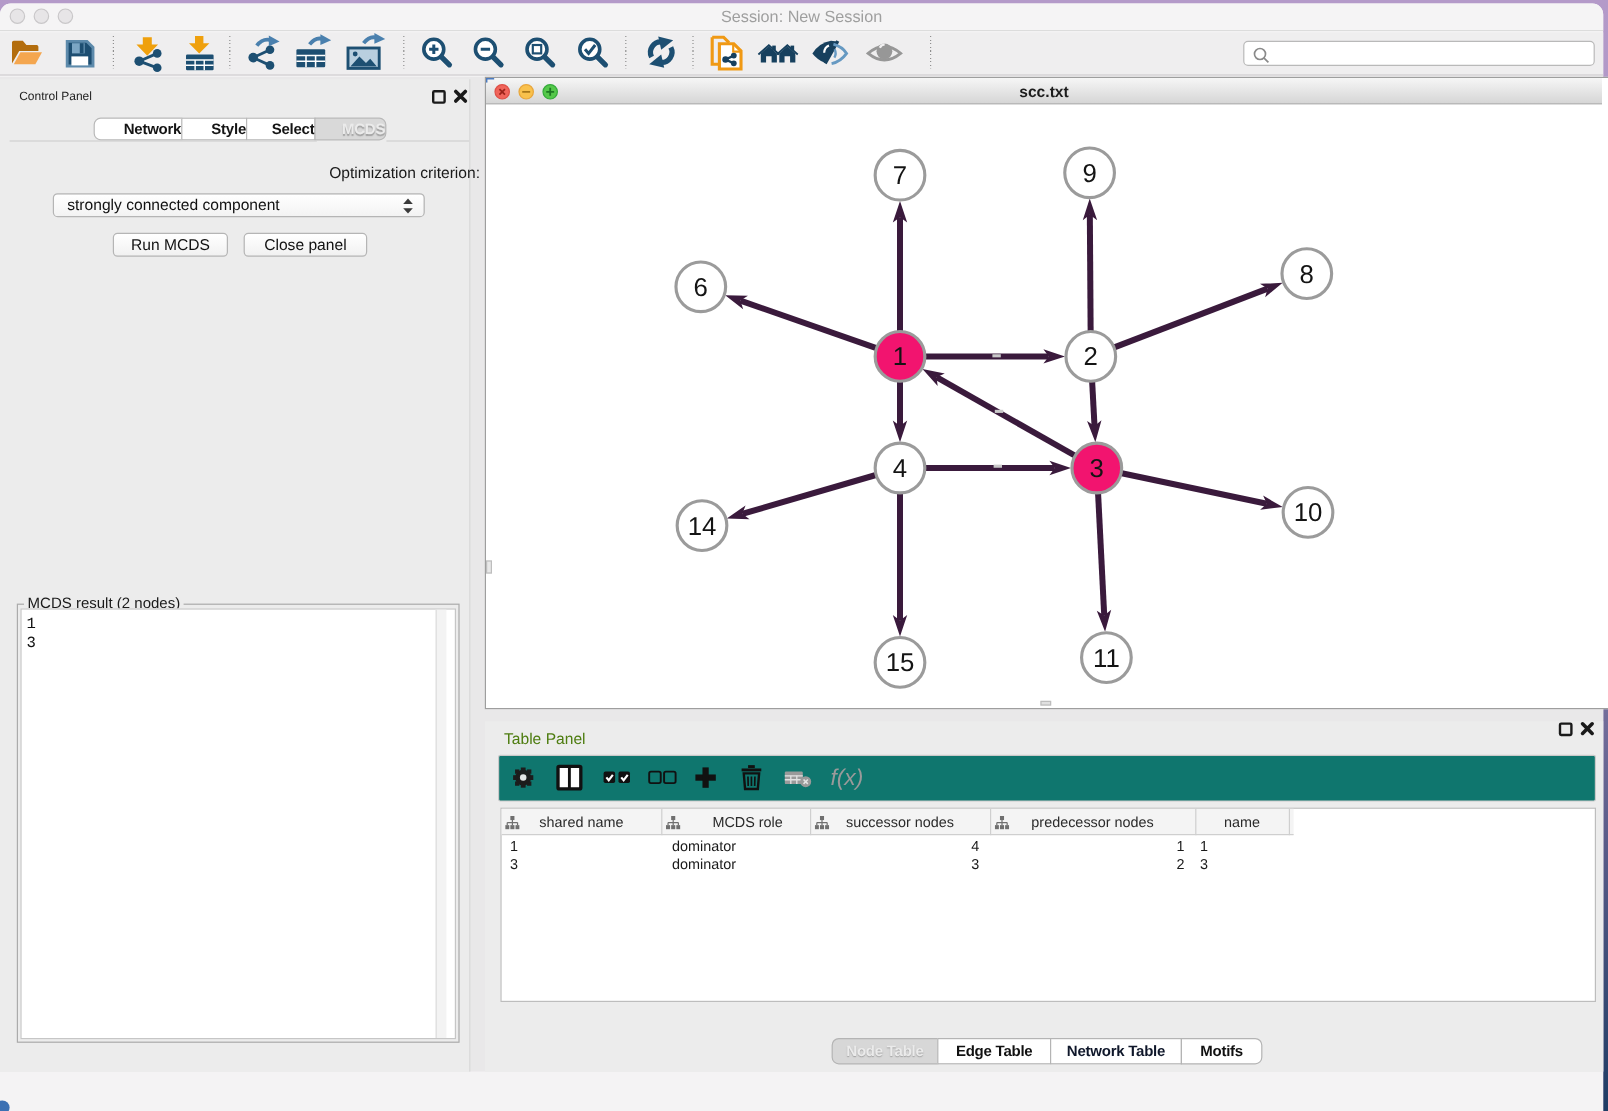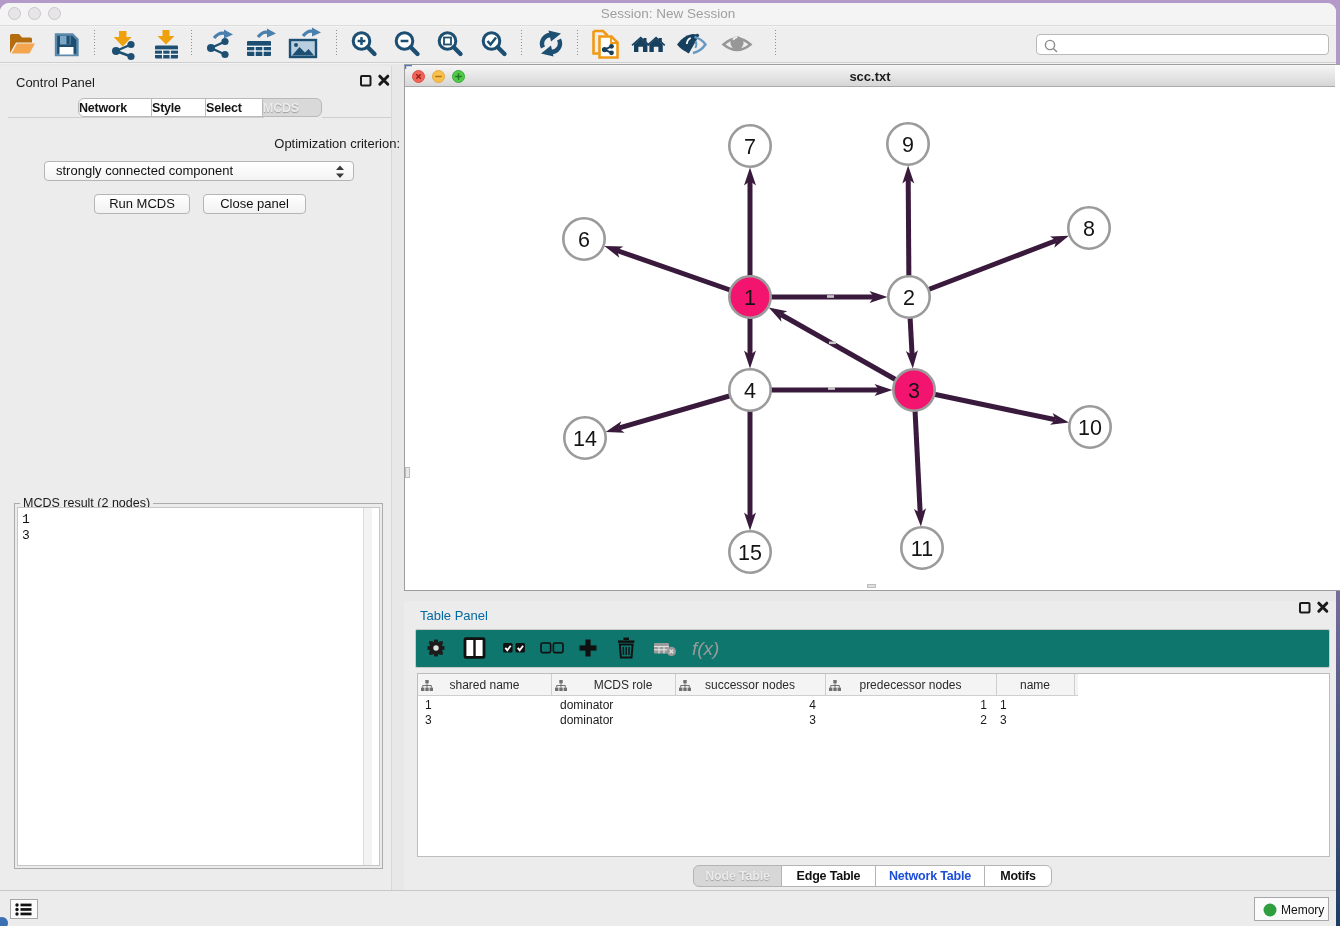--- a/index.html
+++ b/index.html
@@ -11,42 +11,42 @@
 .tl { top:4px; width:13px; height:13px; border-radius:50%; background:#e7e5e7; border:1px solid #c9c7c9; }
 #wintitle { top:3px; left:0; width:1336px; text-align:center; font-size:13.5px; color:#9f9f9f; }
 
 #toolbar { left:0; top:24px; width:1336px; height:36px; background:#efeeef; border-bottom:1px solid #cfcecf; }
 .tsep { top:3px; width:1px; height:27px; background-image:repeating-linear-gradient(#8f8f8f 0 1px, transparent 1px 3px); }
 #searchbox { left:1036px; top:7px; width:293px; height:21px; background:#fff; border:1px solid #b9b9b9; border-radius:4px; }
 
 #content { left:0; top:61px; width:1336px; height:829px; background:#e9e8e9; }
 
 #cp { left:0; top:2px; width:392px; height:827px; background:#ececec; border-right:1px solid #d8d8d8; }
-#cph { left:16px; top:9px; font-size:13px; color:#1c1c1c; }
-.tab { top:32px; height:19px; font-size:12.5px; font-weight:700; letter-spacing:-0.2px; color:#151515; background:#fff; border:1px solid #b9b9b9; text-align:left; line-height:18px; }
+#cph { left:16px; top:9px; font-size:10px; color:#1c1c1c; }
+.tab { top:32px; height:19px; font-size:12.5px; font-weight:700; letter-spacing:-0.2px; color:#151515; background:#fff; border:1px solid #b9b9b9; text-align:right; line-height:18px; }
 #cpbody-line1 { left:8px; top:51px; width:256px; height:1px; background:#cfcfcf; }
 #cpbody-line2 { left:322px; top:51px; width:69px; height:1px; background:#cfcfcf; }
 #optlabel { left:0px; top:70px; width:400px; text-align:right; font-size:13px; color:#1a1a1a; }
 #dropdown { left:44px; top:95px; width:310px; height:20px; background:linear-gradient(#ffffff,#f3f3f3); border:1px solid #b5b5b5; border-radius:4px; font-size:13px; color:#111; line-height:18px; padding-left:11px; }
 .btn { top:128px; height:20px; background:linear-gradient(#ffffff,#f1f1f1); border:1px solid #b5b5b5; border-radius:4px; font-size:13px; color:#111; text-align:center; line-height:18px; }
 #grp { left:14px; top:437px; width:369px; height:366px; border:1px solid #ababab; }
 #grplabel { left:20px; top:430px; background:#ececec; padding:0 3px; font-size:12.5px; color:#1a1a1a; }
 #grpwhite { left:17px; top:441px; width:363px; height:359px; background:#fff; border:1px solid #c6c6c6; }
 #grpscroll { left:363px; top:442px; width:9px; height:357px; background:#f3f3f3; border-left:1px solid #dcdcdc; }
 #grptext { left:22px; top:446px; font-family:"Liberation Mono",monospace; font-size:13px; color:#111; line-height:16px; }
 
 #net { left:404px; top:0px; width:1036px; height:527px; background:#fff; border:1px solid #9e9e9e; }
 #nettitle { left:0; top:0; width:930px; height:22px; background:linear-gradient(#f6f6f6,#d6d6d6); border-bottom:1px solid #aaaaaa; }
 #netname { top:4px; left:0; width:930px; text-align:center; font-size:13px; color:#1c1c1c; font-weight:700; }
 .mac { top:4.5px; width:13px; height:13px; border-radius:50%; }
 
 #tp { left:404px; top:537px; width:932px; height:292px; background:#ececec; }
-#tph { left:16px; top:7px; font-size:13px; color:#0369a1; }
+#tph { left:16px; top:7px; font-size:13px; color:#4d7c0f; }
 #tptoolbar { left:11px; top:28px; width:915px; height:39px; background:#0f766e; border:1px solid #c9c9c9; border-radius:2px; }
-#tptable { left:13px; top:72px; width:913px; height:184px; background:#fff; border:1px solid #bdbdbd; }
+#tptable { left:13px; top:72px; width:913px; height:162px; background:#fff; border:1px solid #bdbdbd; }
 #thead { left:0; top:0; width:660px; height:22px; background:#f4f4f4; border-bottom:1px solid #cfcfcf; }
 .hsep { top:0; width:1px; height:22px; background:#cfcfcf; }
 .hlabel { top:4px; font-size:12px; color:#2a2a2a; text-align:center; }
 .cell { font-size:12px; color:#1a1a1a; }
 
 .btab { top:264px; height:22px; font-size:12.5px; font-weight:700; letter-spacing:-0.2px; border:1px solid #b4b4b4; text-align:center; line-height:21px; }
 
 #statusbar { left:0; top:887px; width:1336px; height:36px; background:#ececec; border-top:1px solid #c8c8c8; }
 #listbtn { left:10px; top:8px; width:28px; height:20px; background:#fbfbfb; border:1px solid #a8a8a8; }
 #membtn { left:1254px; top:6px; width:75px; height:24px; background:#fbfbfb; border:1px solid #a8a8a8; font-size:12px; color:#111; }
@@ -436,36 +436,18 @@
         <div class="cell abs" style="left:407px; top:24px; width:162px; text-align:right;">1</div>
         <div class="cell abs" style="left:582px; top:24px;">1</div>
         <div class="cell abs" style="left:7px; top:39px;">3</div>
         <div class="cell abs" style="left:142px; top:39px;">dominator</div>
         <div class="cell abs" style="left:257px; top:39px; width:141px; text-align:right;">3</div>
         <div class="cell abs" style="left:407px; top:39px; width:162px; text-align:right;">2</div>
         <div class="cell abs" style="left:582px; top:39px;">3</div>
       </div>
       <div class="btab abs" style="left:289px; width:89px; background:#d7d7d7; color:#ebebeb; text-shadow:0 1px 1px #9f9f9f; border-radius:6px 0 0 6px;">Node Table</div>
       <div class="btab abs" style="left:377px; width:95px; background:#fff; color:#111;">Edge Table</div>
-      <div class="btab abs" style="left:471px; width:110px; background:#fff; color:#1d4ed8;">Network Table</div>
+      <div class="btab abs" style="left:471px; width:110px; background:#fff; color:#0f172a;">Network Table</div>
       <div class="btab abs" style="left:580px; width:68px; background:#fff; color:#111; border-radius:0 6px 6px 0;">Motifs</div>
     </div>
   </div>
-  <div id="statusbar" class="abs">
-    <div id="listbtn" class="abs"><svg width="26" height="18">
-          <g fill="#111">
-            <circle cx="6" cy="5" r="1.7"></circle>
-            <circle cx="6" cy="9.5" r="1.7"></circle>
-            <circle cx="6" cy="14" r="1.7"></circle>
-            <rect x="9.5" y="3.6" width="11" height="2.7"></rect>
-            <rect x="9.5" y="8.1" width="11" height="2.7"></rect>
-            <rect x="9.5" y="12.6" width="11" height="2.7"></rect>
-          </g>
-        </svg></div>
-    <div id="membtn" class="abs">
-        <svg width="16" height="16" style="position:absolute;left:8px;top:4px">
-          <circle cx="7" cy="8" r="6.5" fill="#2e9e3e"></circle>
-        </svg>
-        <span style="position:absolute;left:26px;top:5px">Memory</span>
-      </div>
-  </div>
 </div>
 <div id="bluedot" class="abs"></div>
 
 </body></html>

